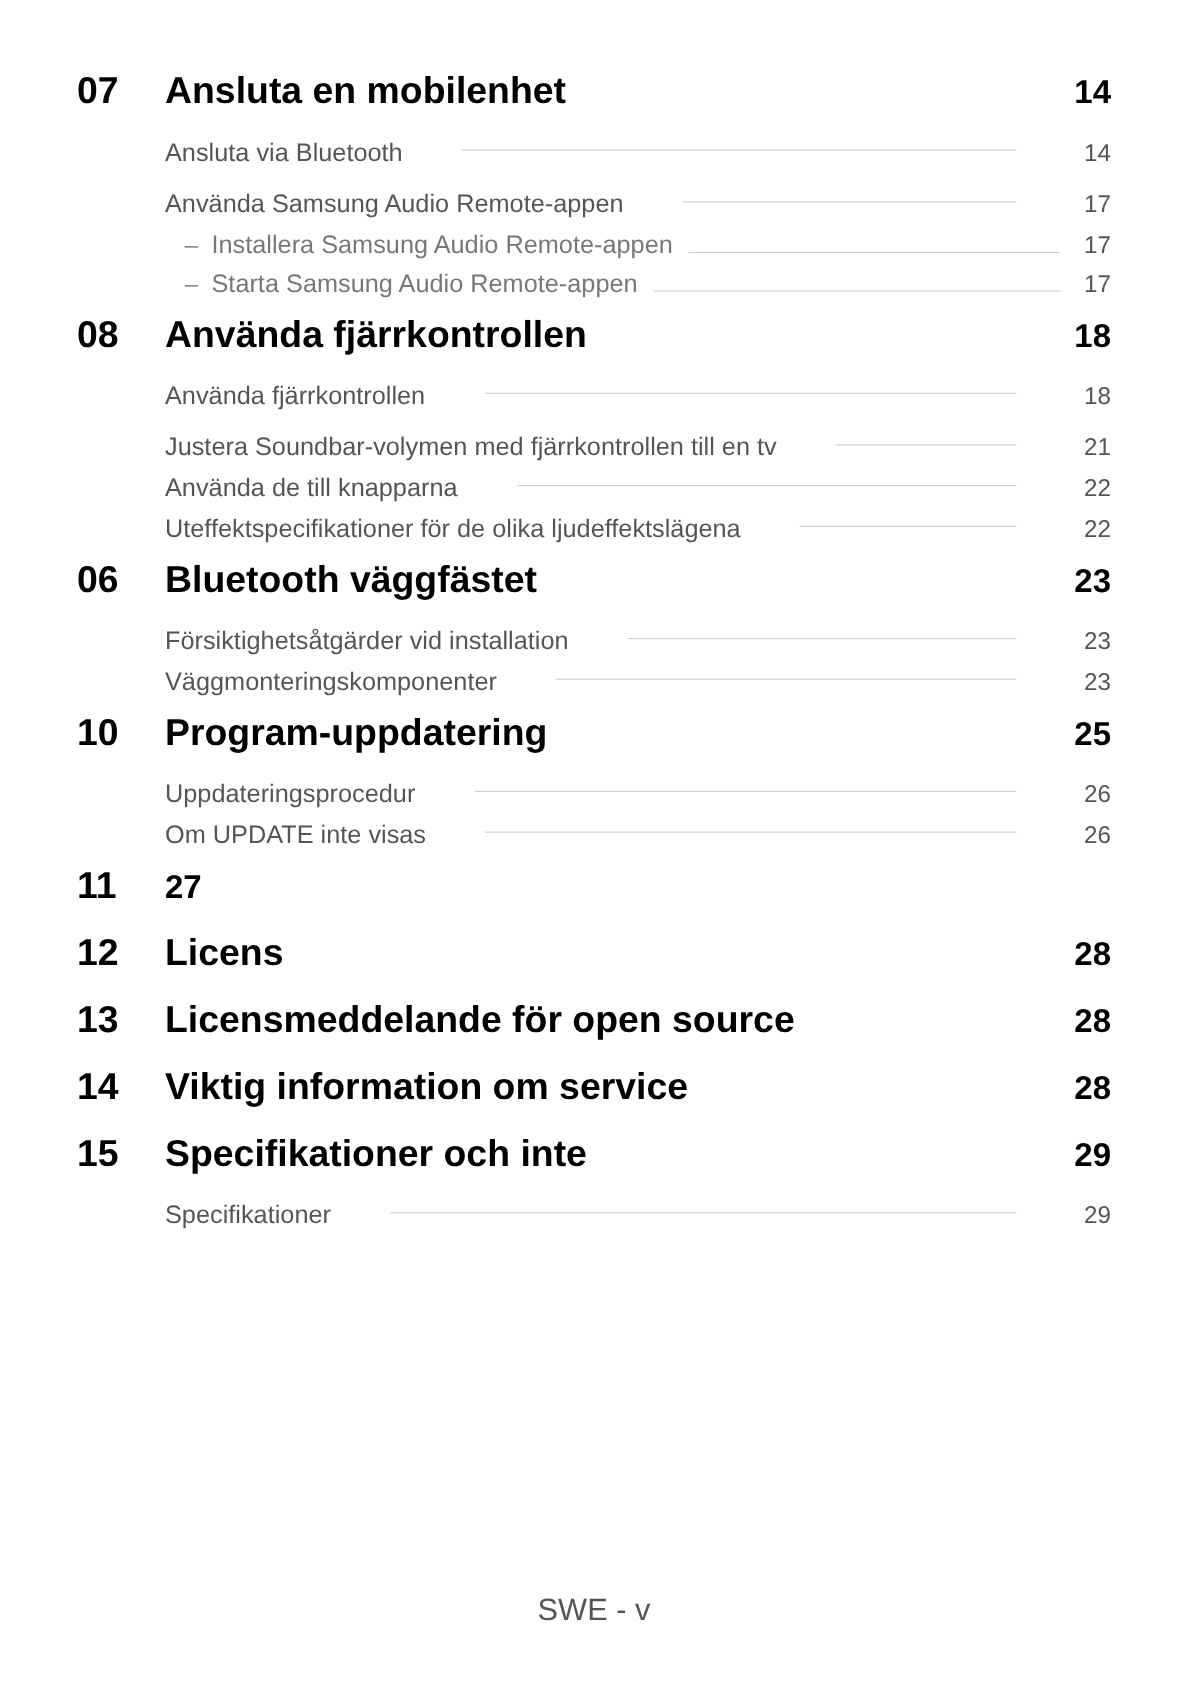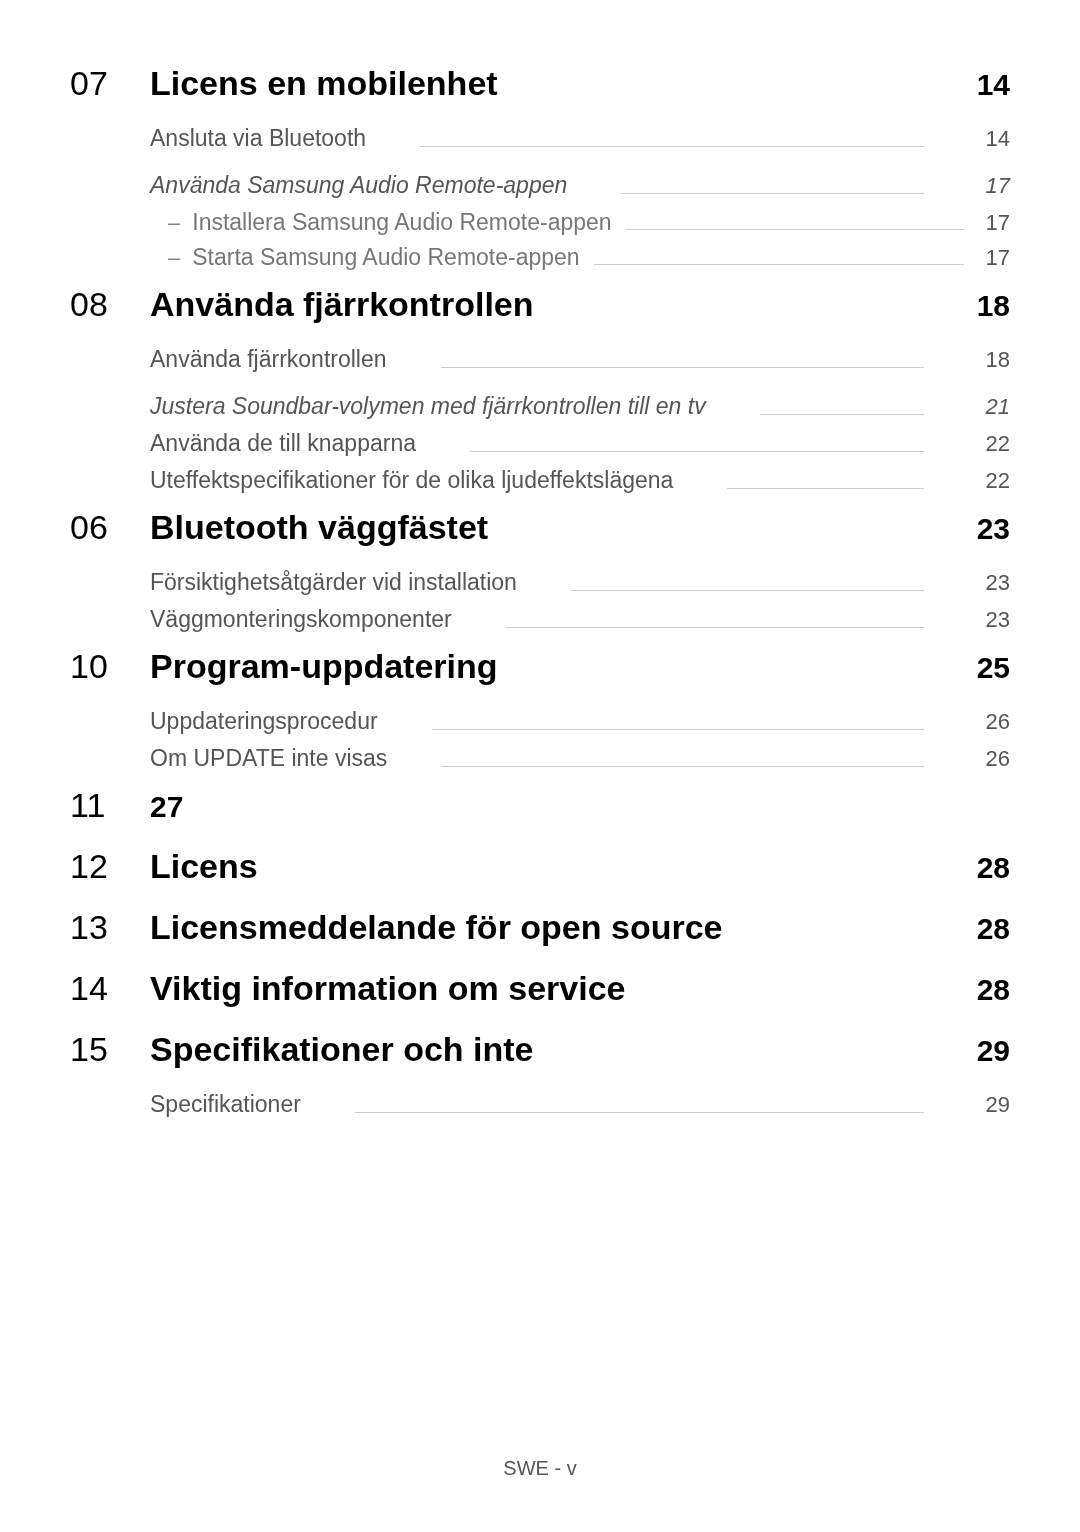--- a/index.html
+++ b/index.html
@@ -17,21 +17,21 @@
     position: relative;
   }
   .section-row {
     display: flex;
     align-items: baseline;
     margin-bottom: 22px;
     margin-top: 14px;
   }
   .section-number {
     font-size: 34px;
-    font-weight: 400;
+    font-weight: 700;
     width: 80px;
     flex-shrink: 0;
     color: #000;
   }
   .section-title {
     font-size: 34px;
     font-weight: 700;
     flex: 1;
     color: #000;
   }
@@ -40,21 +40,21 @@
     font-weight: 700;
     text-align: right;
     color: #000;
   }
   .sub-block {
     margin-left: 80px;
     margin-bottom: 8px;
   }
   .sub-row {
     display: flex;
-    align-items: flex-end;
+    align-items: center;
     margin-bottom: 10px;
     gap: 40px;
   }
   .sub-title {
     font-size: 23px;
     font-weight: 400;
     color: #555;
     flex-shrink: 0;
     max-width: 620px;
   }
@@ -84,39 +84,38 @@
   }
   .sub-sub-title {
     font-size: 23px;
     font-weight: 400;
     color: #777;
     flex-shrink: 0;
     max-width: 600px;
   }
   .gap-before {
     margin-top: 20px;
-    font-style: italic;
   }
   .page-footer {
     position: absolute;
     bottom: 52px;
     left: 0;
     right: 0;
     text-align: center;
-    font-size: 20px;
+    font-size: 28px;
     color: #555;
   }
 </style>
 </head>
 <body>
 
 <div id="toc-container">
     <div class="section-row">
       <div class="section-number">07</div>
-      <div class="section-title">Licens en mobilenhet</div>
+      <div class="section-title">Ansluta en mobilenhet</div>
       <div class="section-page">14</div>
     </div>
     <div class="sub-block">
       <div class="sub-row">
         <div class="sub-title">Ansluta via Bluetooth</div>
         <div class="sub-leader"></div>
         <div class="sub-page">14</div>
       </div>
       <div class="sub-row gap-before">
         <div class="sub-title">Använda Samsung Audio Remote-appen</div>

